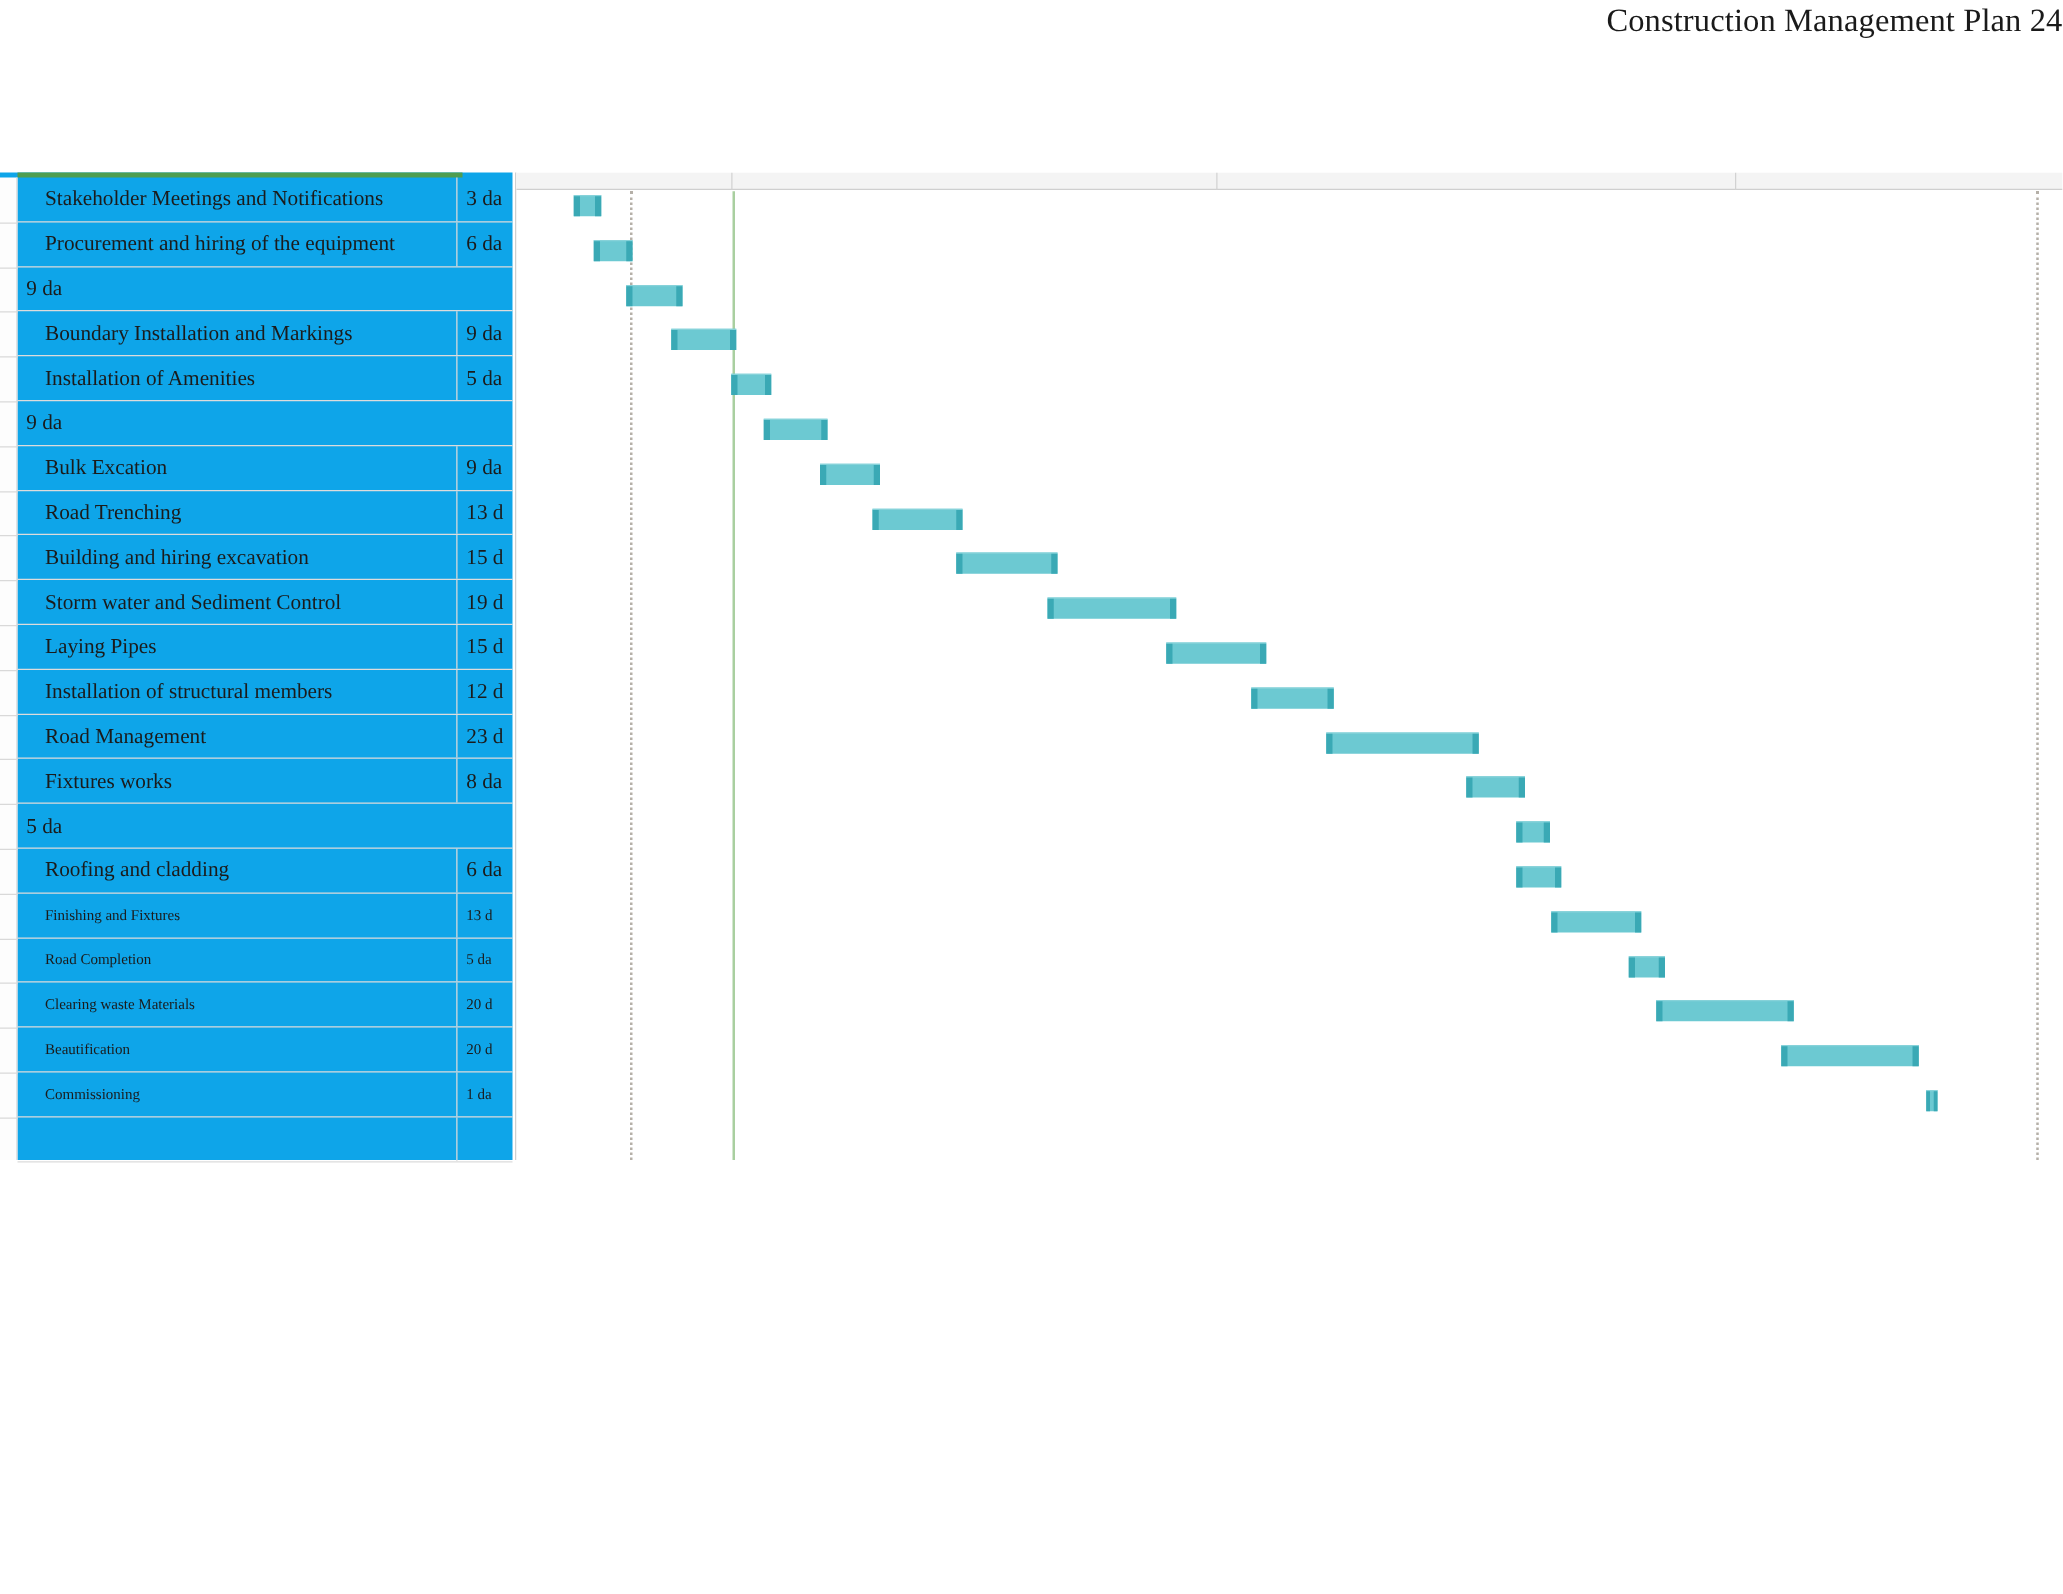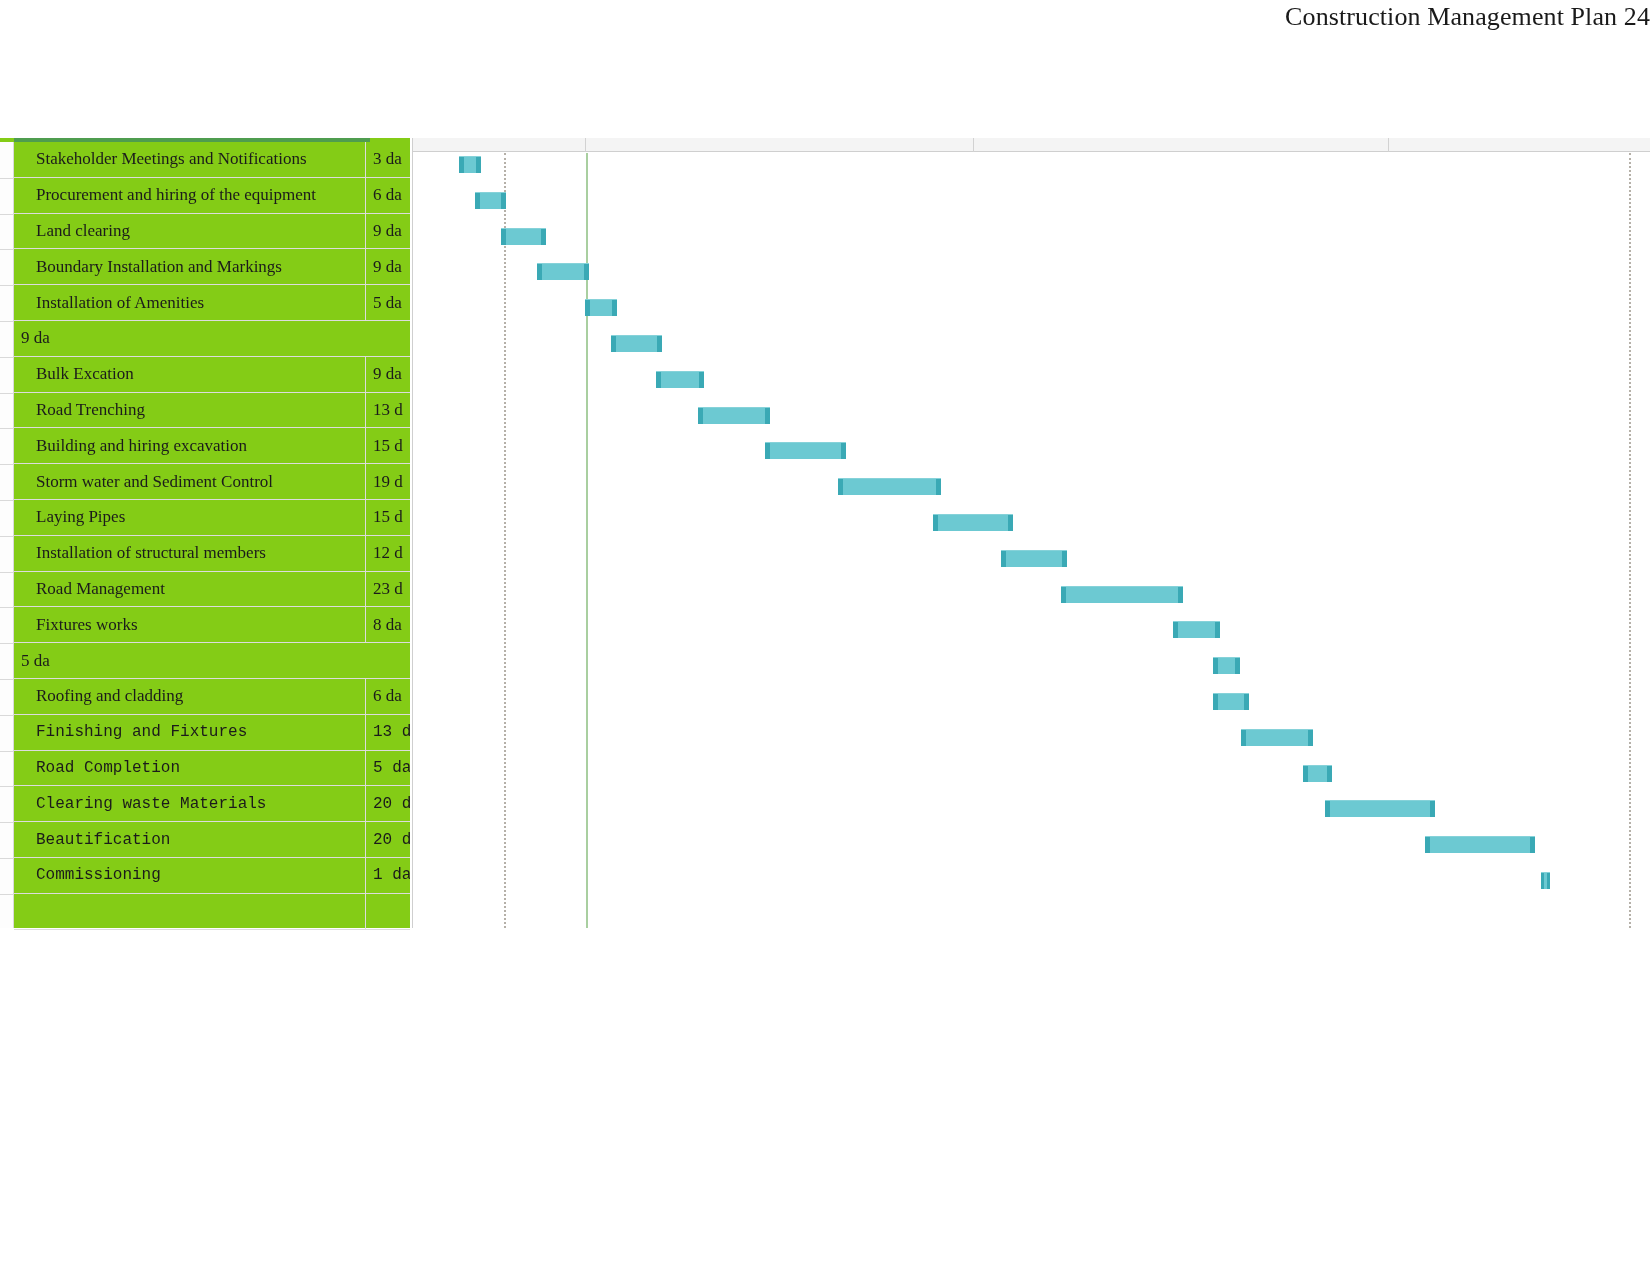--- a/index.html
+++ b/index.html
@@ -44,21 +44,21 @@
     height: 790px;
   }
 
   
   #table-pane {
     position: absolute;
     left: 0px;
     top: 0px;
     width: 410px;
     height: 790px;
-    background: #84cc16;
+    background: #0ea5e9;
     box-sizing: border-box;
   }
   #table-topbar {
     position: absolute;
     left: 14px;
     top: 0px;
     width: 356px;
     height: 4px;
     background: #4f9d4f;
   }
@@ -115,22 +115,22 @@
     font-size: 17px;
     color: #1b1b1b;
     white-space: nowrap;
     overflow: hidden;
     height: 100%;
     display: flex;
     align-items: center;
   }
   
   .trow.sans .tname, .trow.sans .tdur {
-    font-family: Liberation Mono, monospace;
-    font-size: 16px;
+    font-family: Liberation Serif, serif;
+    font-size: 12px;
   }
   .trow.empty { border-bottom: 1px solid #dcdcdc; }
 
   
   #chart-pane {
     position: absolute;
     left: 412px;
     top: 0px;
     width: 1238px;
     height: 790px;
@@ -233,21 +233,20 @@
     <div id="table-body">
         <div class="trow">
           <div class="tname">Stakeholder Meetings and Notifications</div>
           <div class="tdur">3 da</div>
         </div>
         <div class="trow">
           <div class="tname">Procurement and hiring of the equipment</div>
           <div class="tdur">6 da</div>
         </div>
         <div class="trow">
-          <div class="tname">Land clearing</div>
           <div class="tdur">9 da</div>
         </div>
         <div class="trow">
           <div class="tname">Boundary Installation and Markings</div>
           <div class="tdur">9 da</div>
         </div>
         <div class="trow">
           <div class="tname">Installation of Amenities</div>
           <div class="tdur">5 da</div>
         </div>

